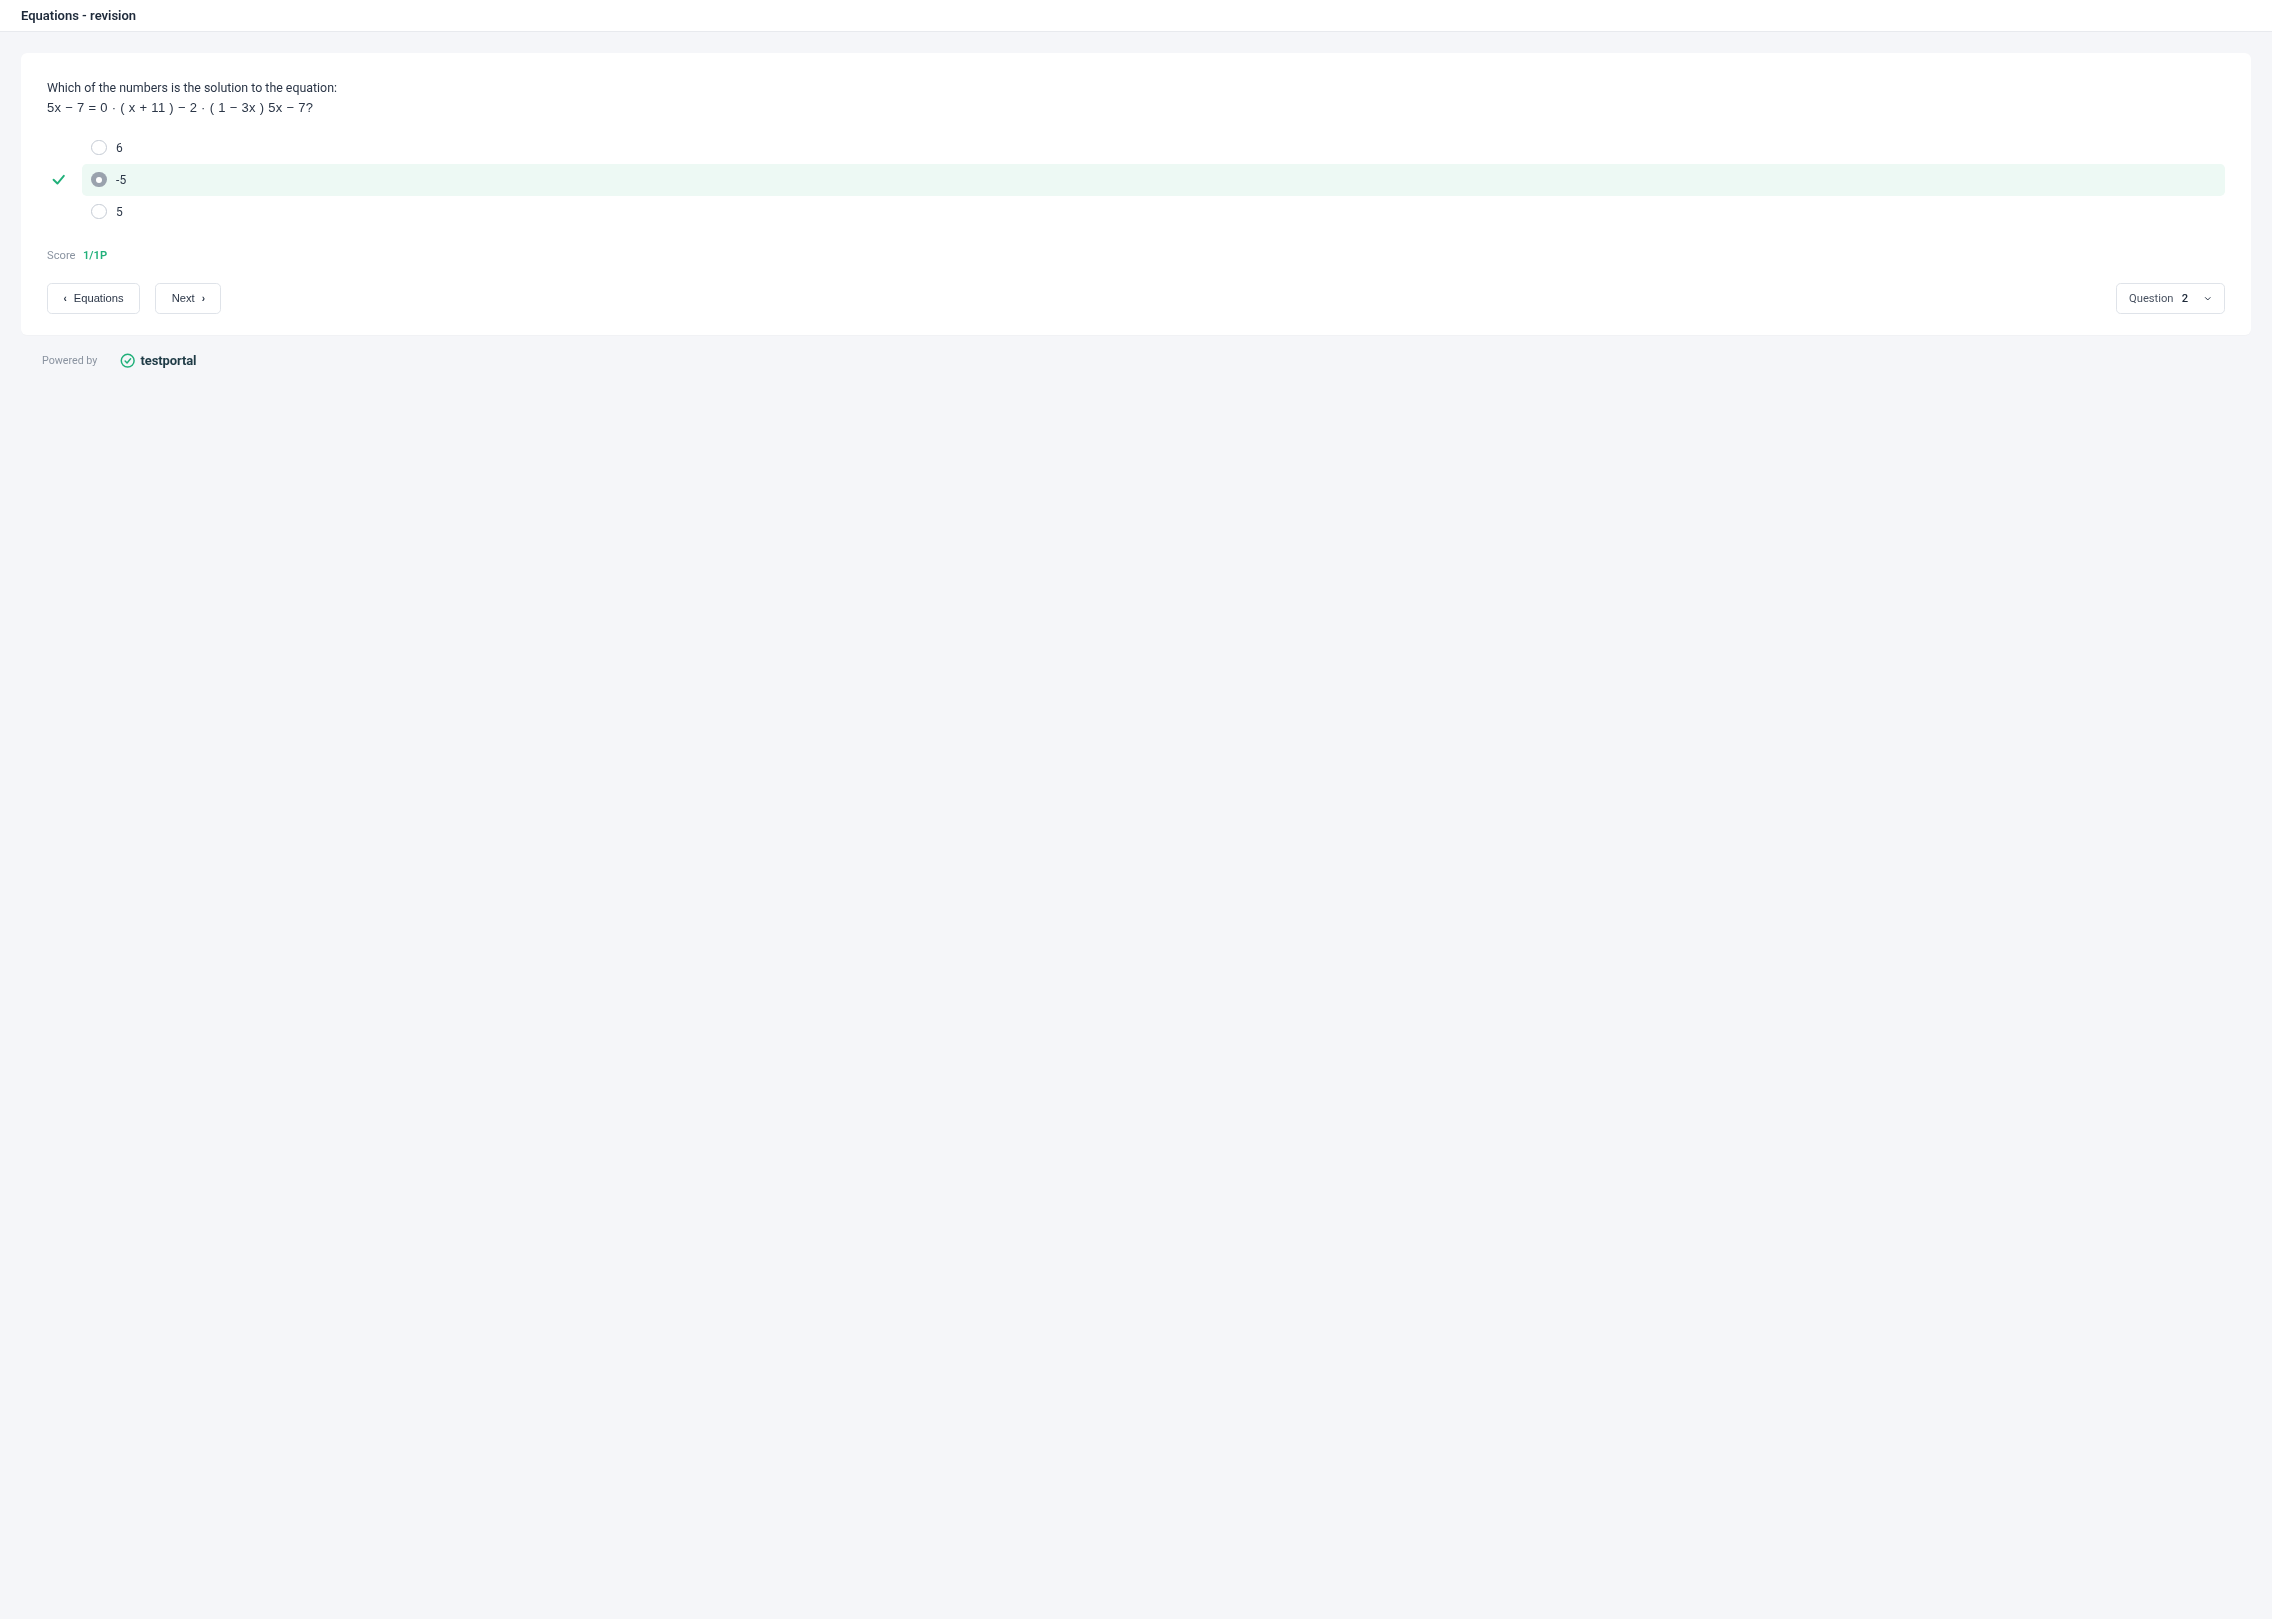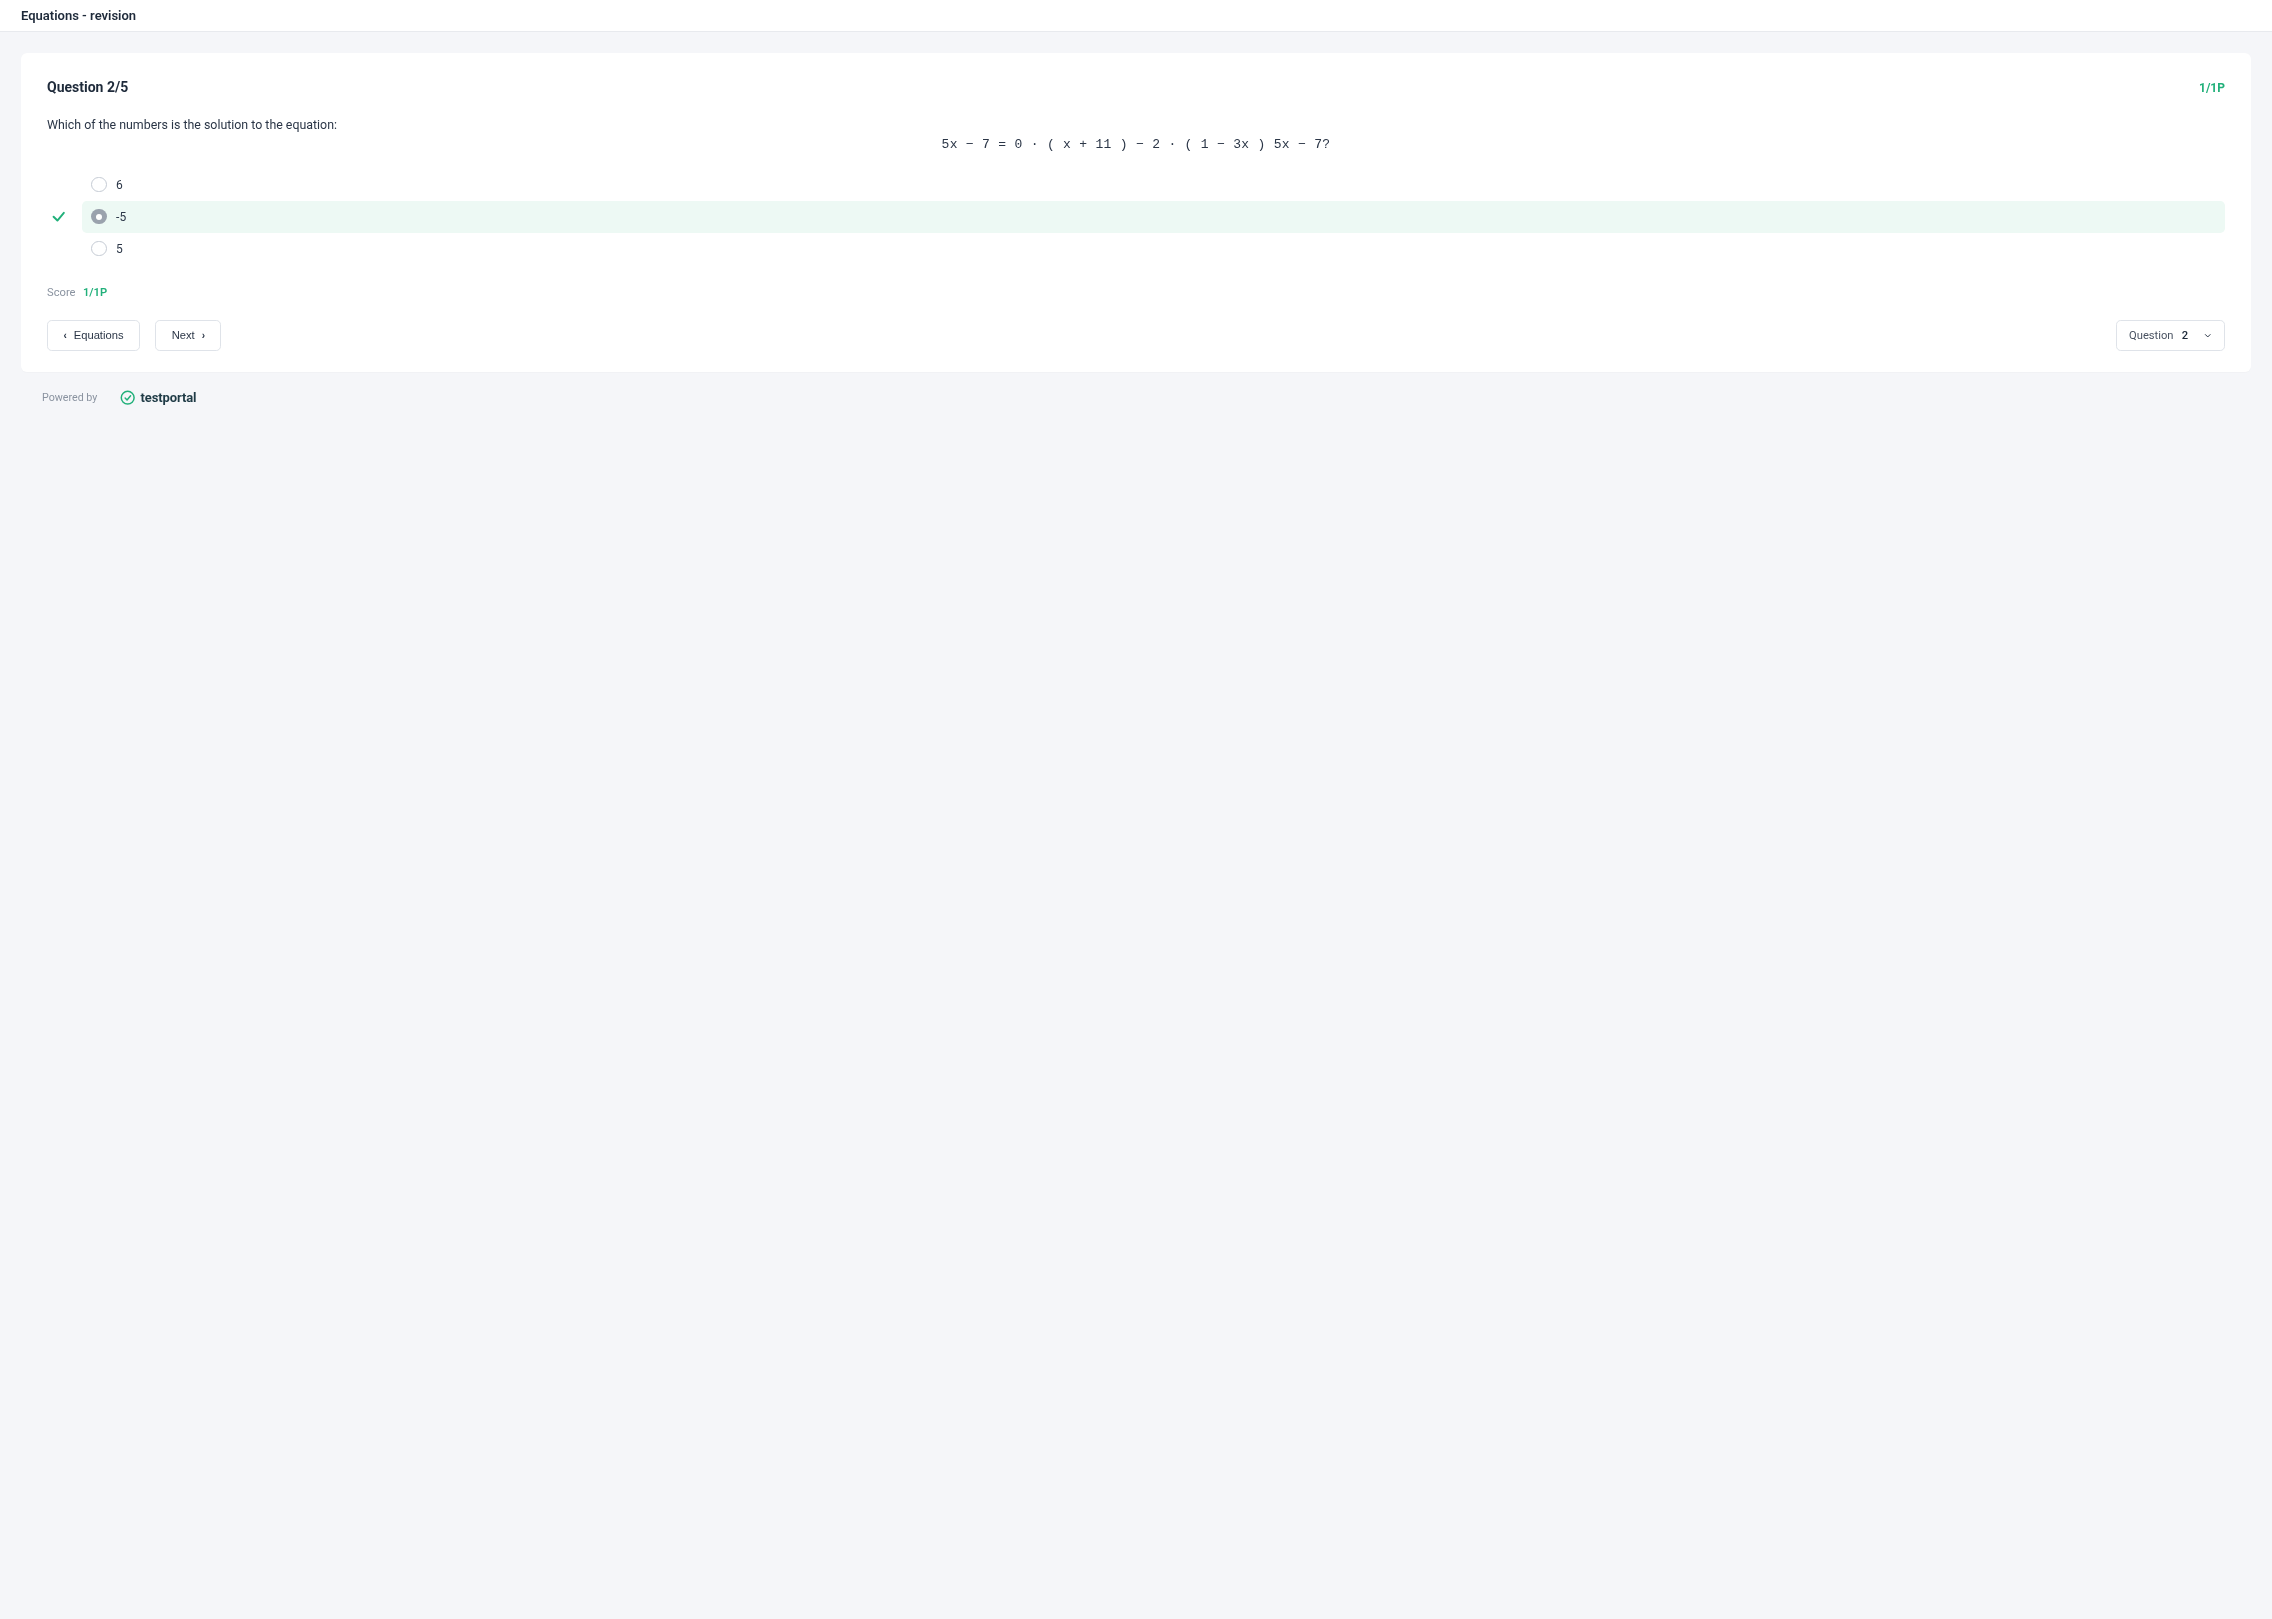--- a/index.html
+++ b/index.html
@@ -44,26 +44,25 @@
     font-weight: 700;
     color: #21b07a;
   }
   .question-text {
     font-size: 12.4px;
     line-height: 1.5;
     color: #2b3647;
     margin-bottom: 2.4px;
   }
   .equation {
-    font-family: Liberation Mono, monospace;
+    font-family: Liberation Sans, sans-serif;
     font-size: 13px;
     color: #2b3647;
     margin-bottom: 16.6px;
     letter-spacing: 0.3px;
-    text-align: center;
   }
   .options {
     margin-bottom: 21px;
   }
   .option-row {
     display: flex;
     align-items: center;
     gap: 10.7px;
     border-radius: 4.7px;
   }
@@ -202,24 +201,20 @@
 </head>
 <body>
 
 <div class="header">
   <div class="header-title">Equations - revision</div>
 </div>
 
 <div class="page">
   <div class="card">
 
-    <div class="card-top">
-      <div class="question-label">Question 2/5</div>
-      <div class="points">1/1P</div>
-    </div>
 
     <div class="question-text">Which of the numbers is the solution to the equation:</div>
     <div class="equation">5x − 7 = 0 · ( x + 11 ) − 2 · ( 1 − 3x ) 5x − 7?</div>
 
     <div class="options">
 
       <div class="option-row">
         <div class="check-col"></div>
         <div class="option-body">
           <span class="radio"></span>

